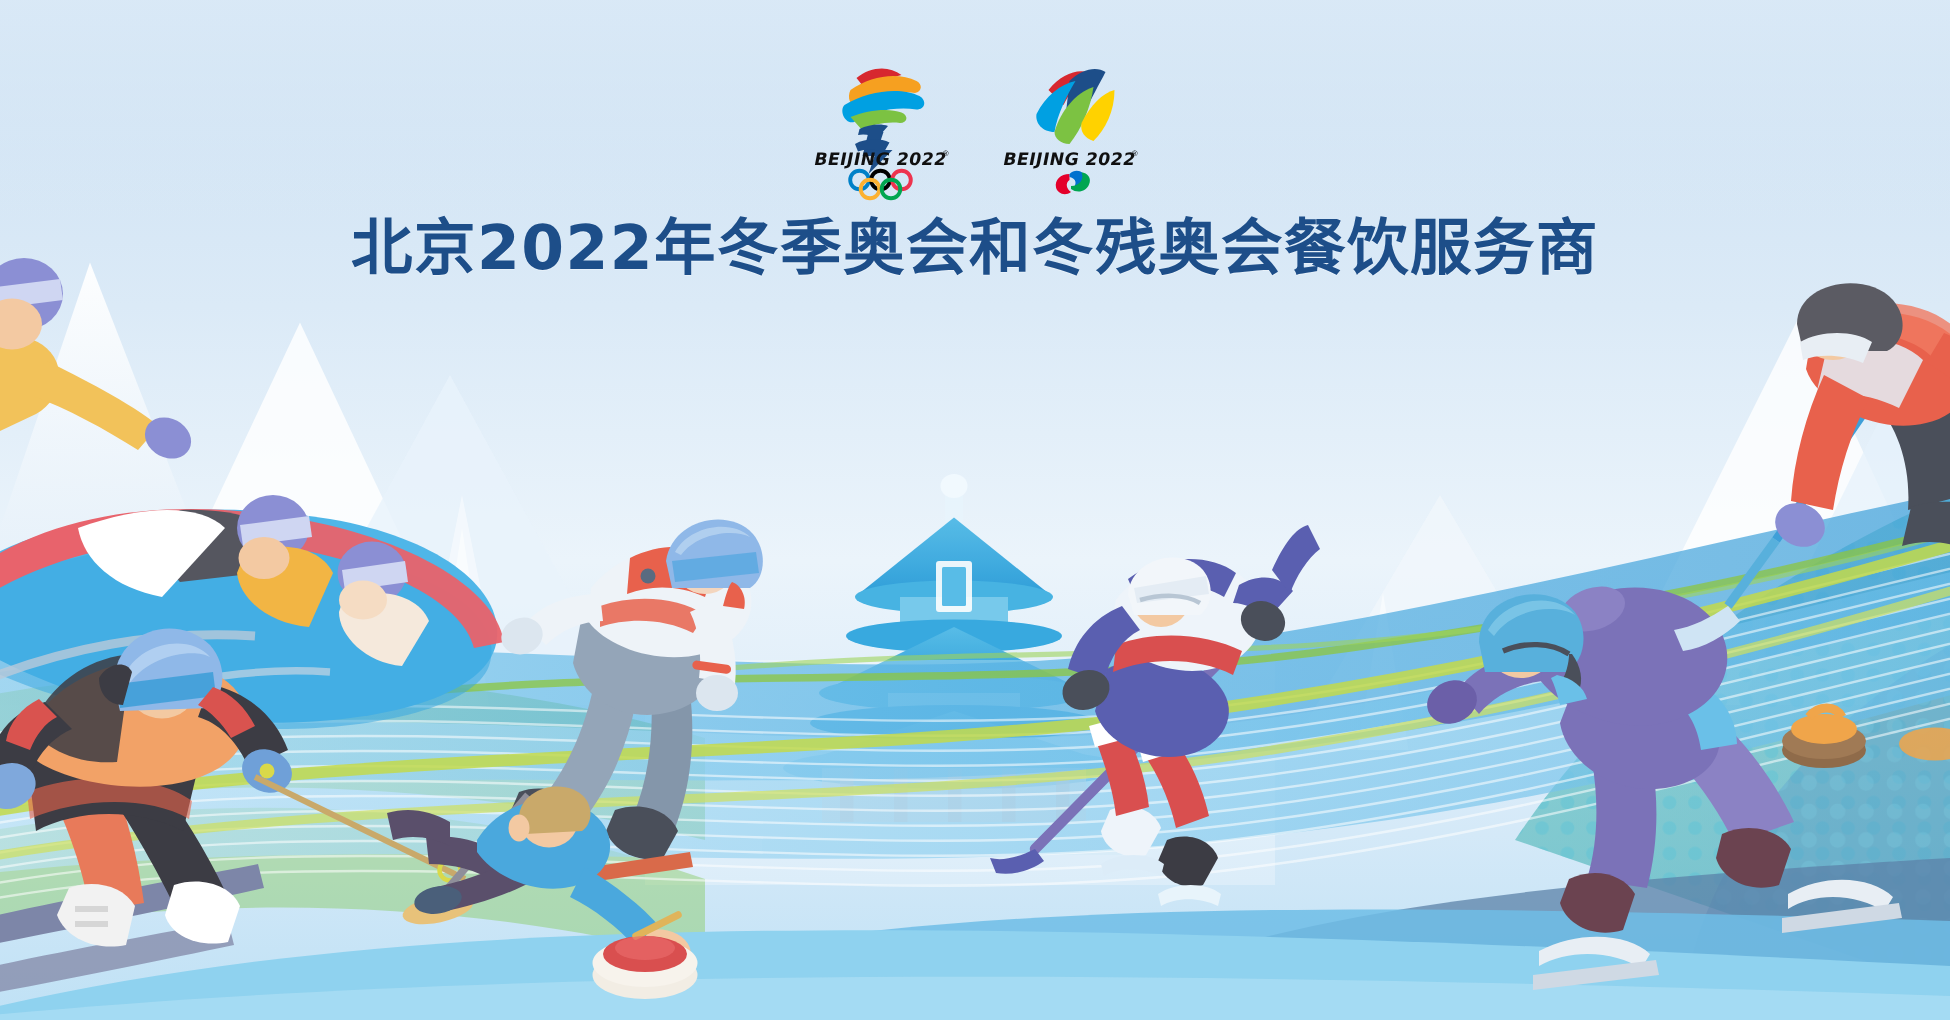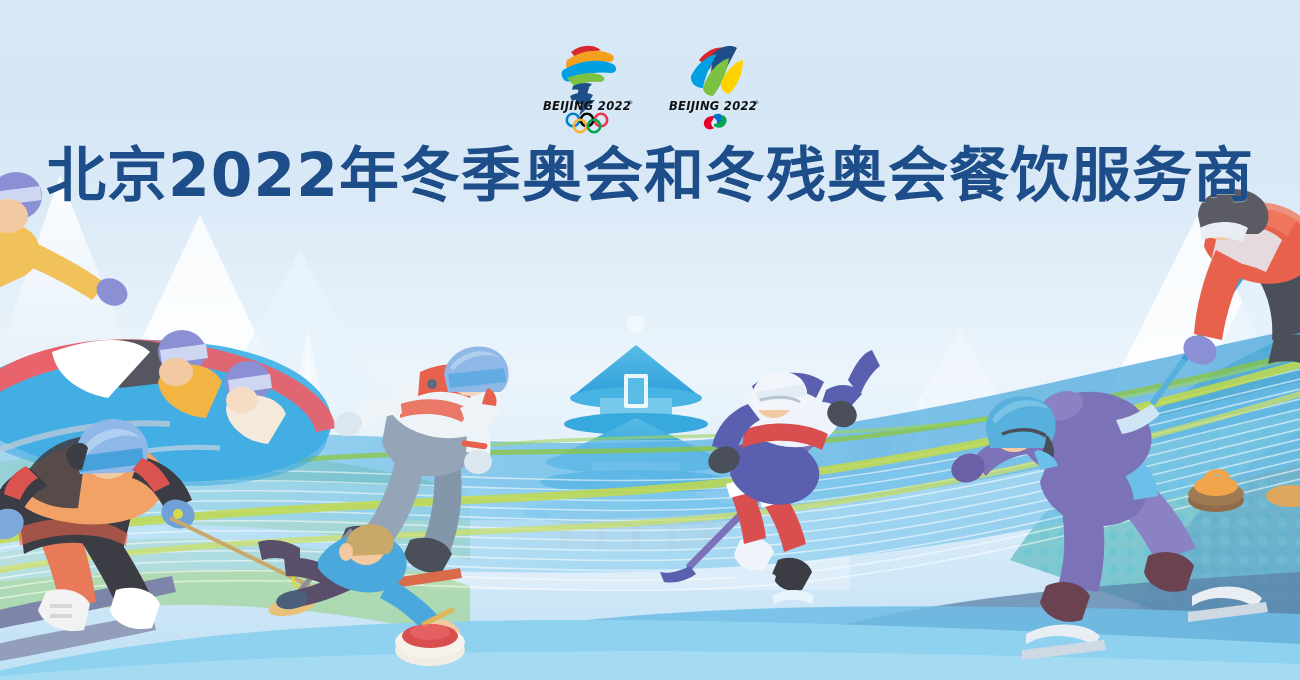--- a/index.html
+++ b/index.html
@@ -27,21 +27,21 @@
 
   
   .title-wrap{
     position:absolute;left:0;top:144px;width:1300px;
     text-align:center;z-index:45;
   }
   .title{
     display:inline-block;
     font-family:"DejaVu Sans","Liberation Sans",sans-serif;
     font-weight:bold;
-    font-size:60px;
+    font-size:41px;
     letter-spacing:1px;
     color:#1d4e89;
     line-height:1.05;
     white-space:nowrap;
     text-shadow:0 1px 0 rgba(255,255,255,.35);
   }
 </style>
 </head>
 <body>
 

